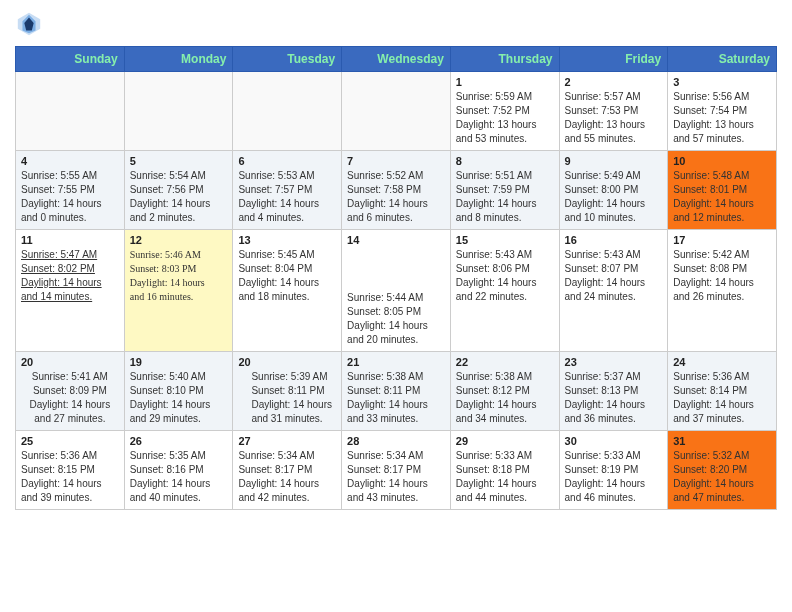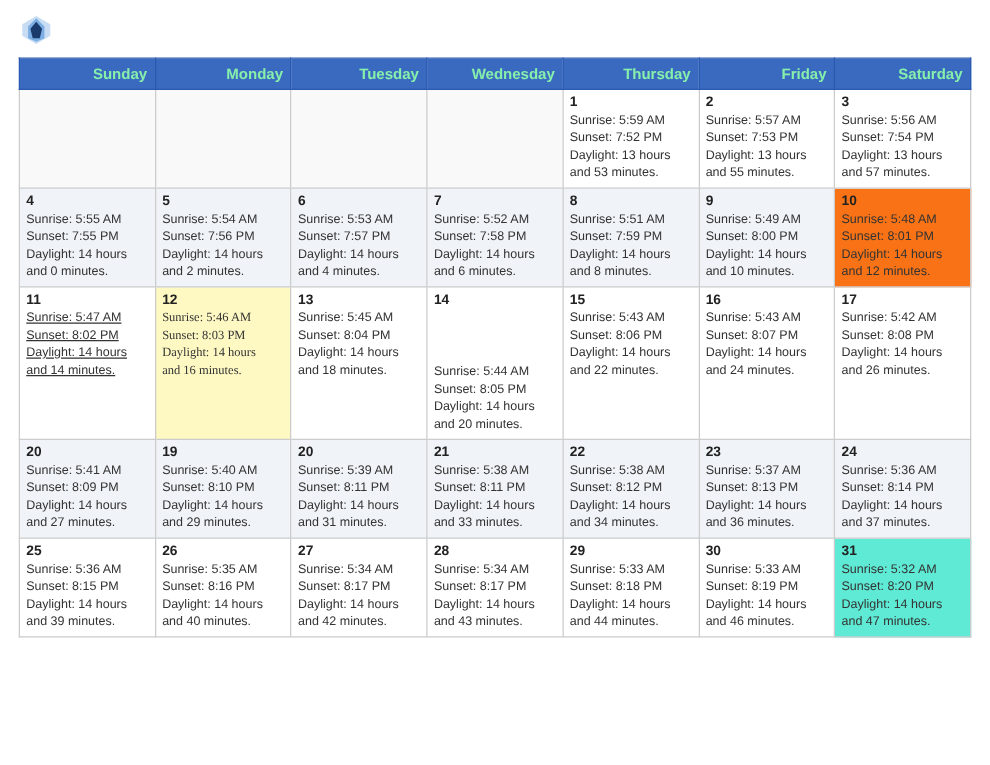--- a/index.html
+++ b/index.html
@@ -253,35 +253,35 @@
             <span class="day-num">17</span>
             <div class="day-info" style="white-space: pre-line;">Sunrise: 5:42 AM
 Sunset: 8:08 PM
 Daylight: 14 hours
 and 26 minutes.</div>
           </td>
         </tr>
         <tr>
           <td style="background: rgb(240, 244, 248);">
             <span class="day-num">20</span>
-            <div class="day-info" style="white-space: pre-line;">Sunrise: 5:41 AM
+            <div class="day-info" style="white-space: pre-line; text-align: center;">Sunrise: 5:41 AM
 Sunset: 8:09 PM
 Daylight: 14 hours
 and 27 minutes.</div>
           </td>
           <td style="background: rgb(240, 244, 248);">
             <span class="day-num">19</span>
             <div class="day-info" style="white-space: pre-line;">Sunrise: 5:40 AM
 Sunset: 8:10 PM
 Daylight: 14 hours
 and 29 minutes.</div>
           </td>
           <td style="background: rgb(240, 244, 248);">
             <span class="day-num">20</span>
-            <div class="day-info" style="white-space: pre-line;">Sunrise: 5:39 AM
+            <div class="day-info" style="white-space: pre-line; margin-left: 13px;">Sunrise: 5:39 AM
 Sunset: 8:11 PM
 Daylight: 14 hours
 and 31 minutes.</div>
           </td>
           <td style="background: rgb(240, 244, 248);">
             <span class="day-num">21</span>
             <div class="day-info" style="white-space: pre-line;">Sunrise: 5:38 AM
 Sunset: 8:11 PM
 Daylight: 14 hours
 and 33 minutes.</div>
@@ -344,21 +344,21 @@
 Daylight: 14 hours
 and 44 minutes.</div>
           </td>
           <td style="background: rgb(255, 255, 255);">
             <span class="day-num">30</span>
             <div class="day-info" style="white-space: pre-line;">Sunrise: 5:33 AM
 Sunset: 8:19 PM
 Daylight: 14 hours
 and 46 minutes.</div>
           </td>
-          <td style="background: #5eead4;">
+          <td style="background: #f97316;">
             <span class="day-num">31</span>
             <div class="day-info" style="white-space: pre-line;">Sunrise: 5:32 AM
 Sunset: 8:20 PM
 Daylight: 14 hours
 and 47 minutes.</div>
           </td>
         </tr>
       </tbody>
   </table>
 </div>

